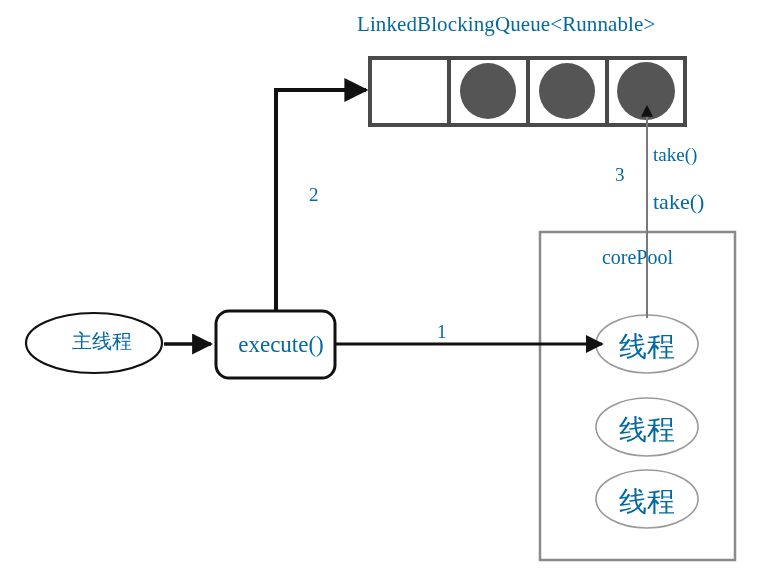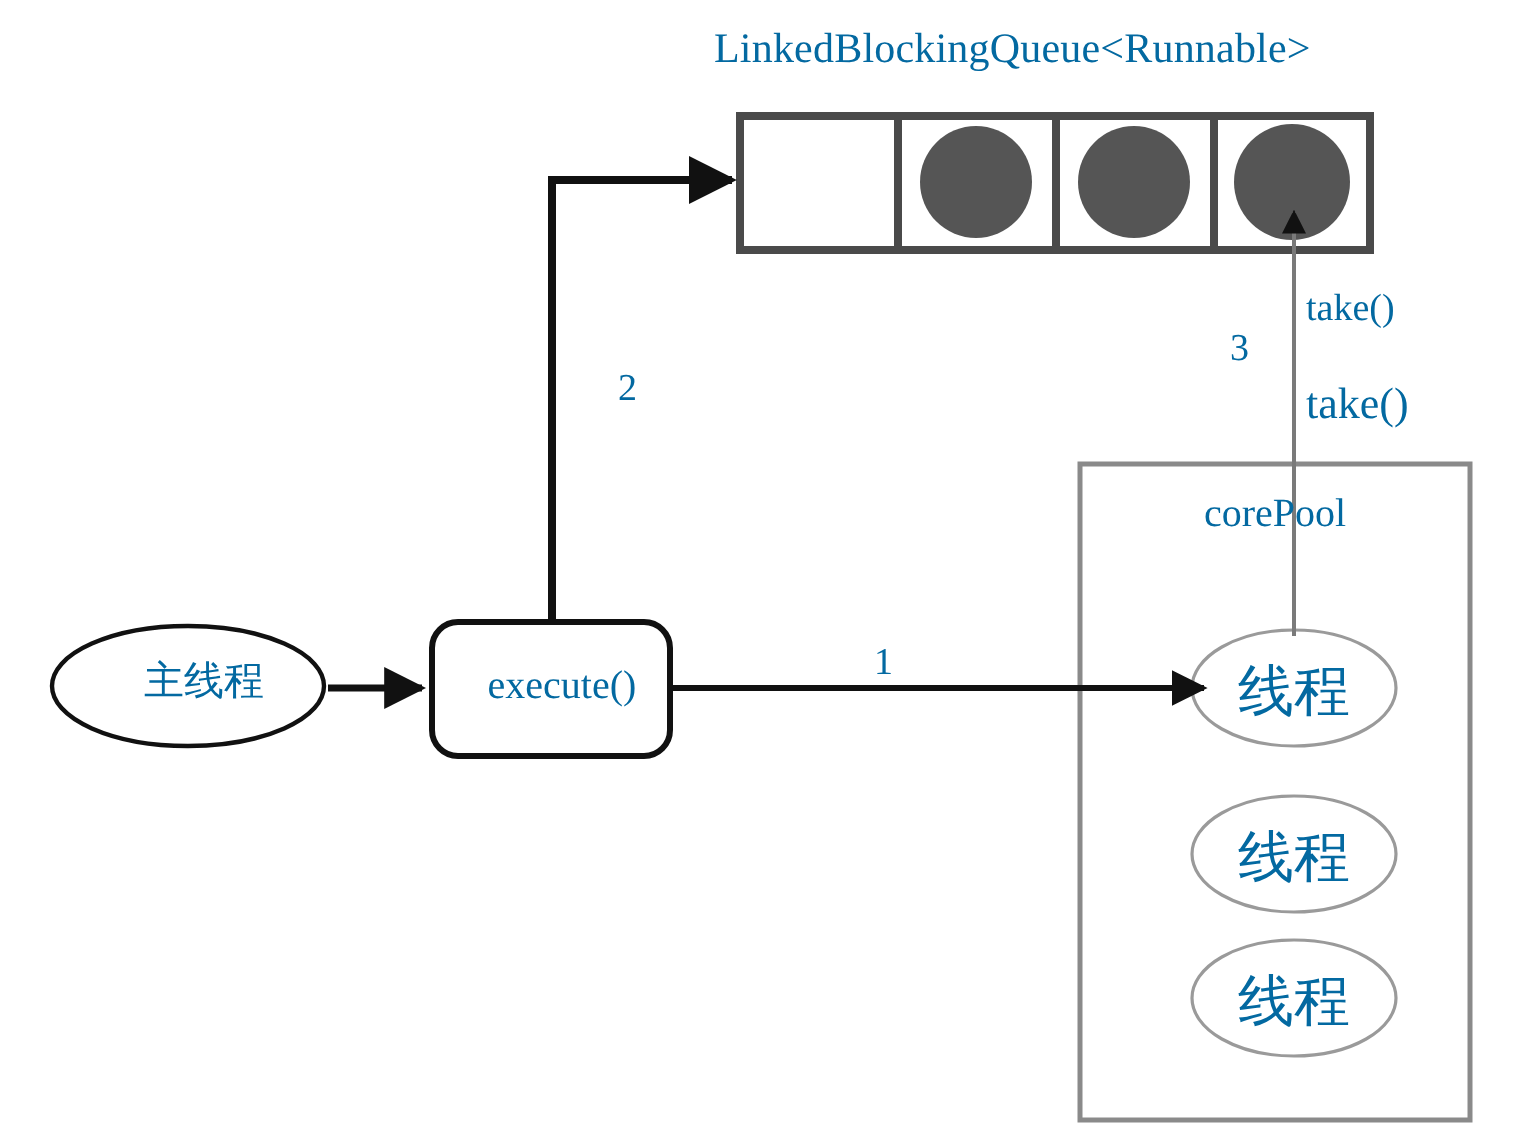--- a/index.html
+++ b/index.html
@@ -49,21 +49,21 @@
   #main-thread-label {
     left: 26px;
     top: 331px;
     width: 152px;
     font-size: 20px;
   }
   #execute-label {
     left: 215px;
     top: 333px;
     width: 132px;
-    font-size: 20px;
+    font-size: 23px;
   }
   .thread-label {
     width: 102px;
     font-size: 28px;
   }
   #thread-label-1 { left: 596px; top: 333px; }
   #thread-label-2 { left: 596px; top: 416px; }
   #thread-label-3 { left: 596px; top: 488px; }
   #step-1-label { left: 437px; top: 322px; font-size: 19px; }
   #step-2-label { left: 309px; top: 185px; font-size: 19px; }

